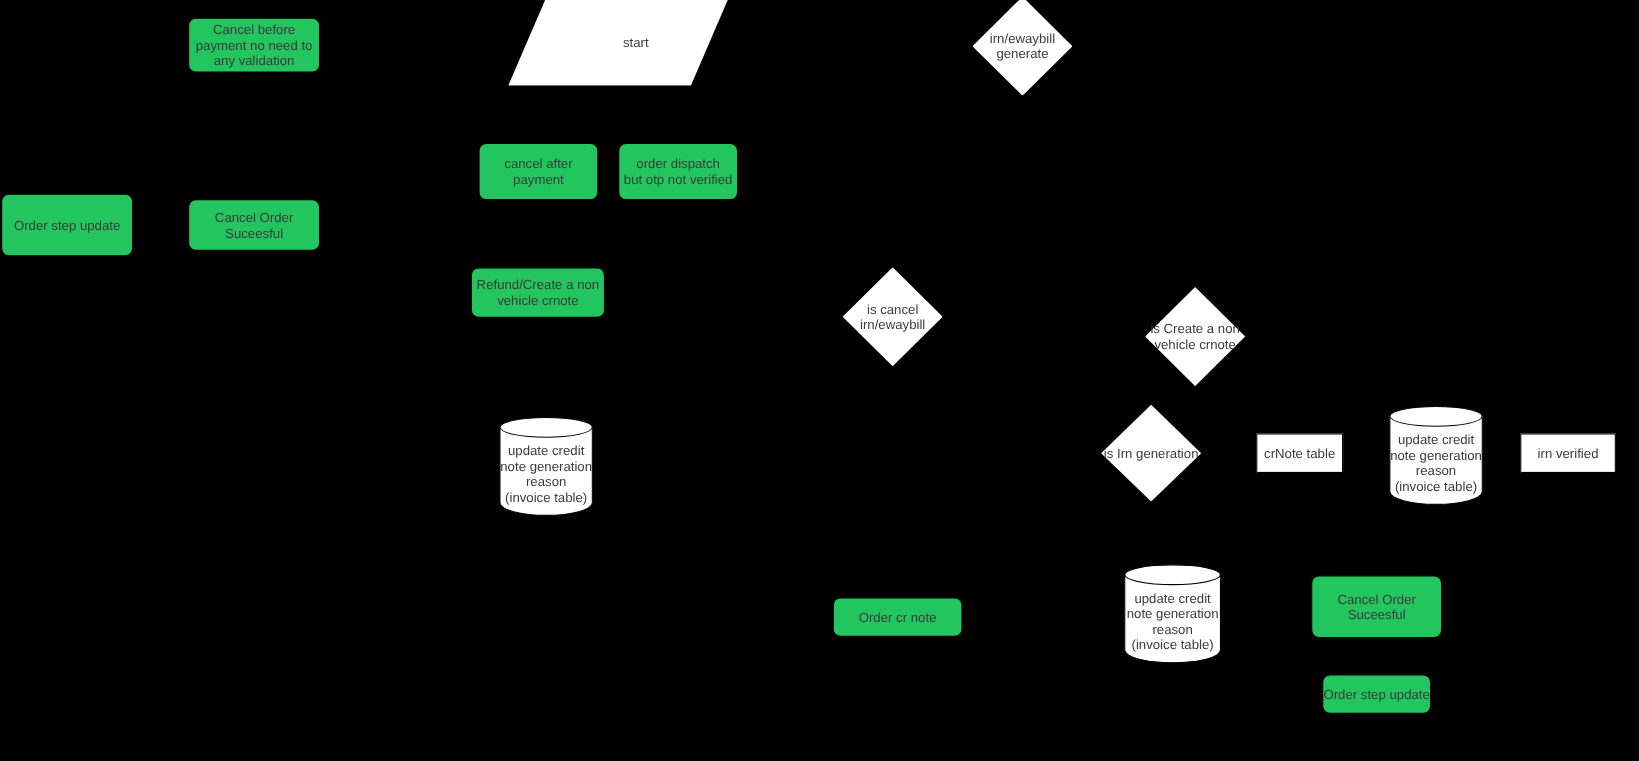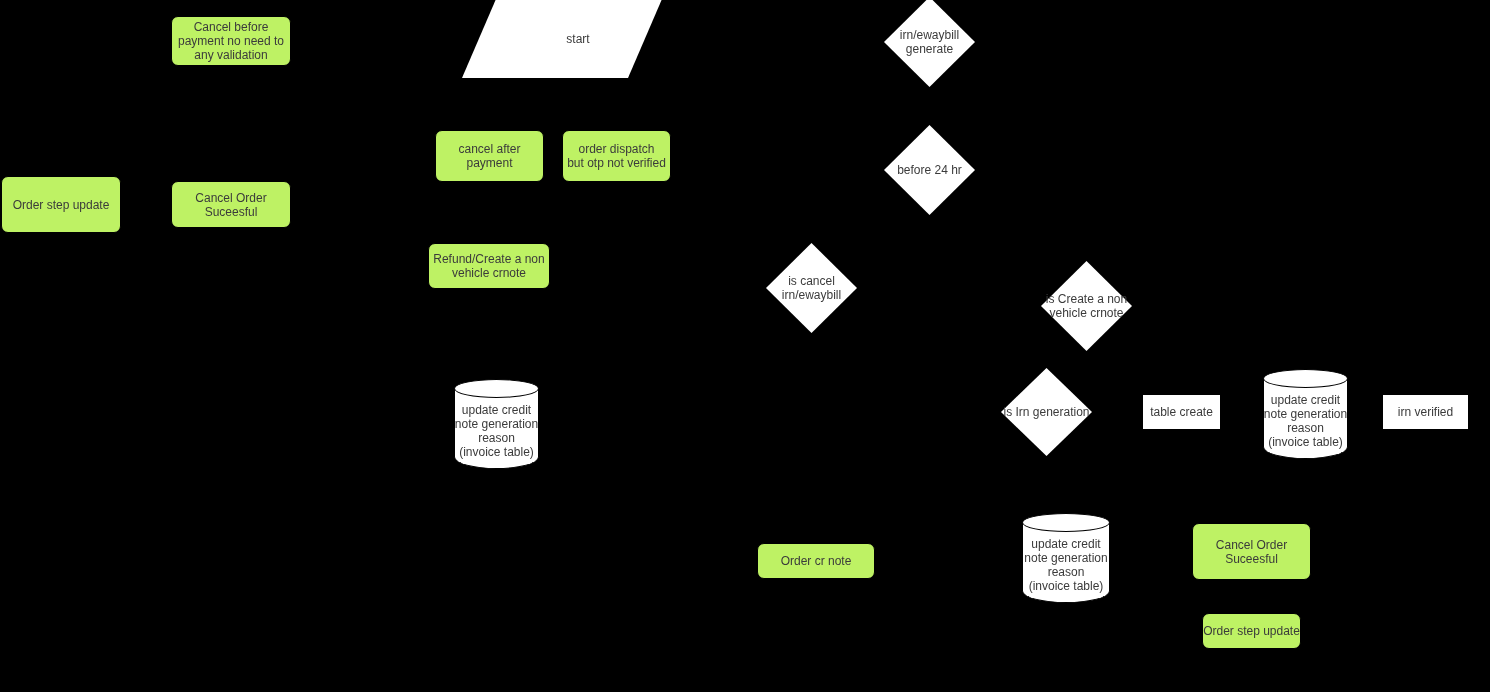--- a/index.html
+++ b/index.html
@@ -22,21 +22,21 @@
     align-items: center;
     justify-content: center;
     text-align: center;
     color: #3b3b3b;
     font-size: 12px;
     line-height: 14px;
     white-space: pre-line;
   }
   
   .shape-rrect {
-    background: #bef264;
+    background: #22c55e;
     border: 1px solid #000000;
     border-radius: 7px;
   }
   
   .shape-rect {
     background: #ffffff;
     border: 1px solid #000000;
     border-radius: 0;
   }
   
@@ -120,36 +120,35 @@
     <div class="node shape-rrect" style="left: 171px; top: 16px; width: 120px; height: 50px;"><span class="node-label">Cancel before
 payment no need to
 any validation</span></div>
     <div class="node shape-para" style="left: 462px; top: -1px; width: 200px; height: 79px;"><div class="para-bg"></div><span class="node-label">start</span></div>
     <div class="node shape-diamond" style="left: 884px; top: -3px; width: 91px; height: 90px;"><div class="dia-bg"></div><span class="node-label">irn/ewaybill
 generate</span></div>
     <div class="node shape-rrect" style="left: 562px; top: 130px; width: 109px; height: 52px;"><span class="node-label">order dispatch
 but otp not verified</span></div>
     <div class="node shape-rrect" style="left: 435px; top: 130px; width: 109px; height: 52px;"><span class="node-label">cancel after
 payment</span></div>
-    <div class="node shape-diamond" style="left: 884px; top: 125px; width: 91px; height: 90px;"><div class="dia-bg"></div><span class="node-label">before 24 hr</span></div>
     <div class="node shape-rrect" style="left: 1px; top: 176px; width: 120px; height: 57px;"><span class="node-label">Order step update</span></div>
     <div class="node shape-rrect" style="left: 171px; top: 181px; width: 120px; height: 47px;"><span class="node-label">Cancel Order
 Suceesful</span></div>
     <div class="node shape-rrect" style="left: 428px; top: 243px; width: 122px; height: 46px;"><span class="node-label">Refund/Create a non
 vehicle crnote</span></div>
     <div class="node shape-diamond" style="left: 766px; top: 243px; width: 91px; height: 90px;"><div class="dia-bg"></div><span class="node-label">is cancel
 irn/ewaybill</span></div>
     <div class="node shape-diamond" style="left: 1041px; top: 261px; width: 91px; height: 90px; justify-content: center;"><div class="dia-bg"></div><span class="node-label">is Create a non
 vehicle crnote</span></div>
     <div class="node shape-cylinder" style="left: 454px; top: 379px; width: 85px; height: 90px;"><div class="cyl-body"></div><div class="cyl-top"></div><span class="node-label">update credit
 note generation
 reason
 (invoice table)</span></div>
     <div class="node shape-diamond" style="left: 1001px; top: 368px; width: 91px; height: 88px;"><div class="dia-bg"></div><span class="node-label">is Irn generation</span></div>
-    <div class="node shape-rect" style="left: 1142px; top: 394px; width: 79px; height: 36px;"><span class="node-label">table create</span></div>
+    <div class="node shape-rect" style="left: 1142px; top: 394px; width: 79px; height: 36px;"><span class="node-label">crNote table</span></div>
     <div class="node shape-cylinder" style="left: 1263px; top: 369px; width: 85px; height: 90px;"><div class="cyl-body"></div><div class="cyl-top"></div><span class="node-label">update credit
 note generation
 reason
 (invoice table)</span></div>
     <div class="node shape-rect" style="left: 1382px; top: 394px; width: 87px; height: 36px;"><span class="node-label">irn verified</span></div>
     <div class="node shape-rrect" style="left: 1192px; top: 523px; width: 119px; height: 57px;"><span class="node-label">Cancel Order
 Suceesful</span></div>
     <div class="node shape-cylinder" style="left: 1022px; top: 513px; width: 88px; height: 90px;"><div class="cyl-body"></div><div class="cyl-top"></div><span class="node-label">update credit
 note generation
 reason

